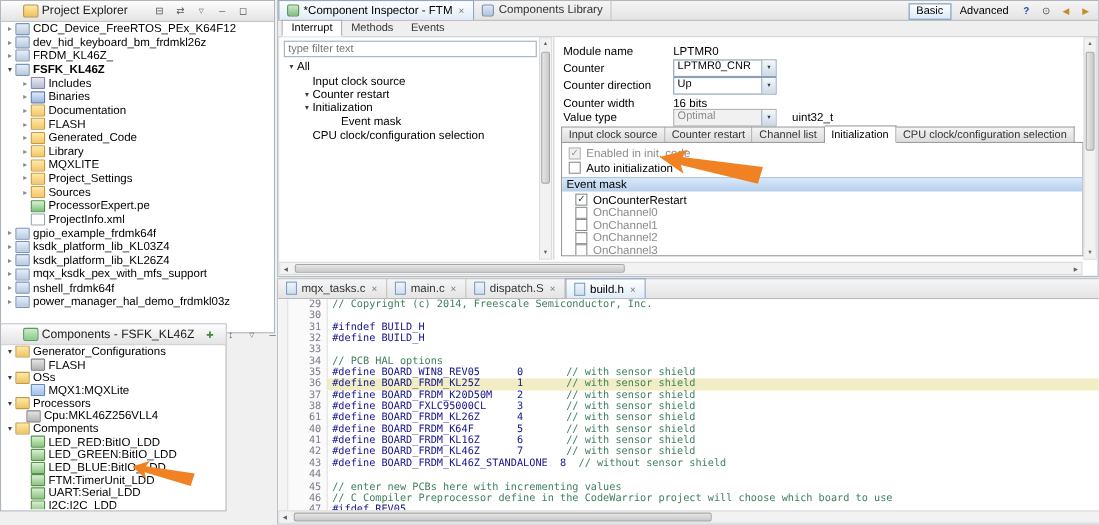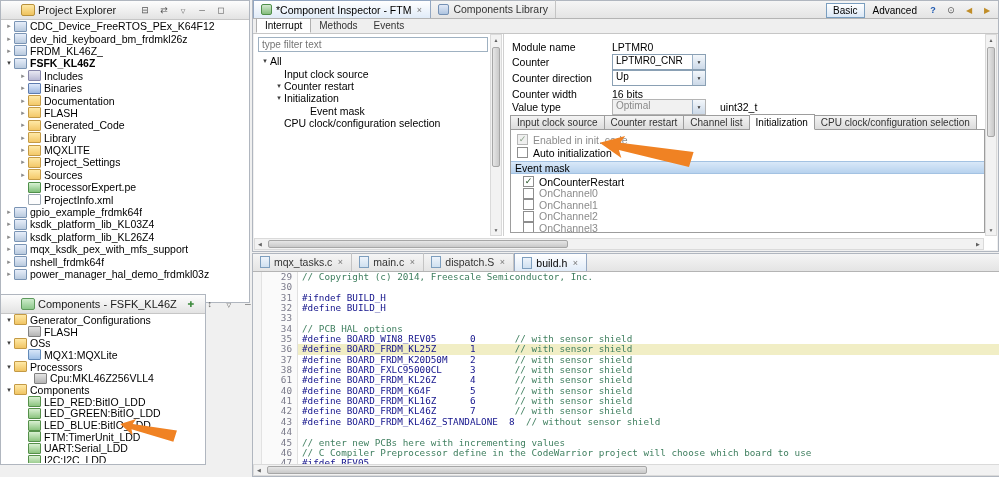--- a/index.html
+++ b/index.html
@@ -266,21 +266,21 @@
       <div class="trow crow" style="padding-left:16px">
           <span class="tw"></span>
           <span class="ic ic-os"></span>
           <span class="lb">MQX1:MQXLite</span>
         </div>
       <div class="trow crow" style="padding-left:2px">
           <span class="tw e"></span>
           <span class="ic ic-cat"></span>
           <span class="lb">Processors</span>
         </div>
-      <div class="trow crow" style="padding-left:22px">
+      <div class="trow crow" style="padding-left:12px">
           <span class="tw"></span>
           <span class="ic ic-chip"></span>
           <span class="lb">Cpu:MKL46Z256VLL4</span>
         </div>
       <div class="trow crow" style="padding-left:2px">
           <span class="tw e"></span>
           <span class="ic ic-cat"></span>
           <span class="lb">Components</span>
         </div>
       <div class="trow crow" style="padding-left:16px">

